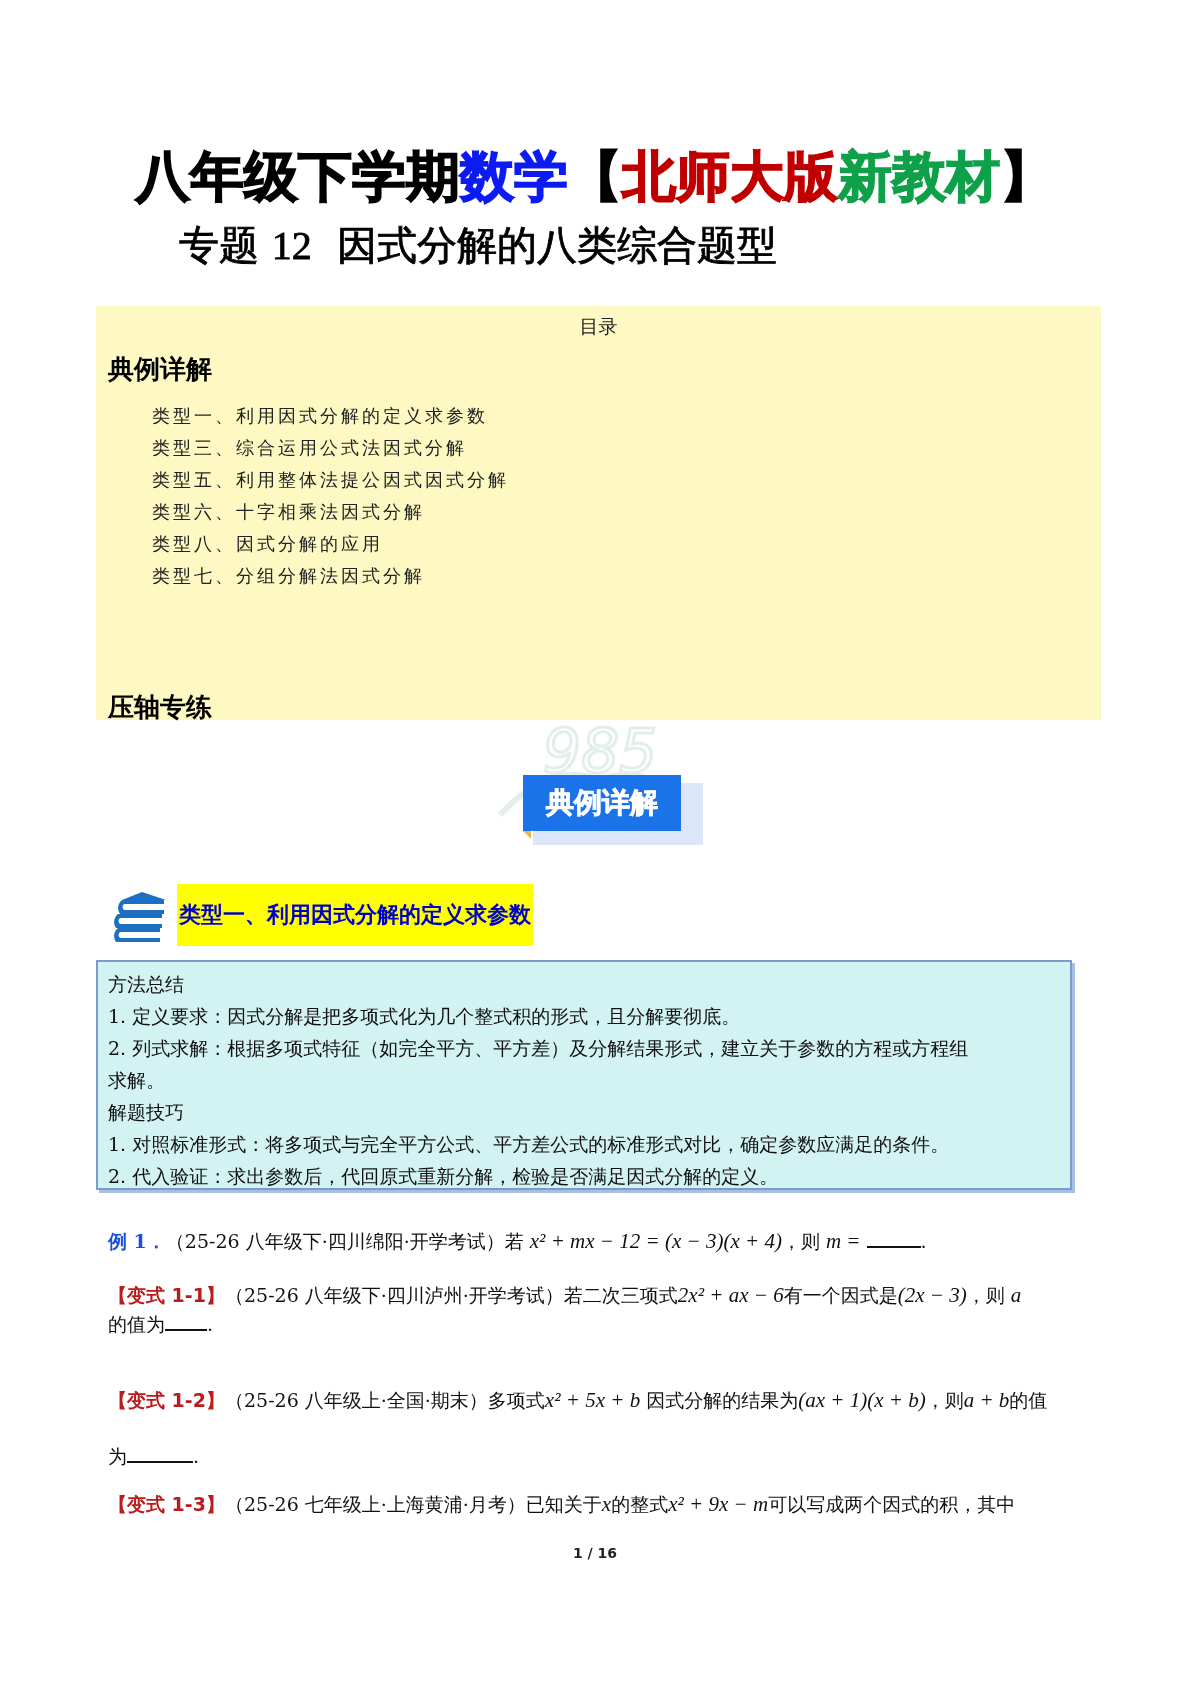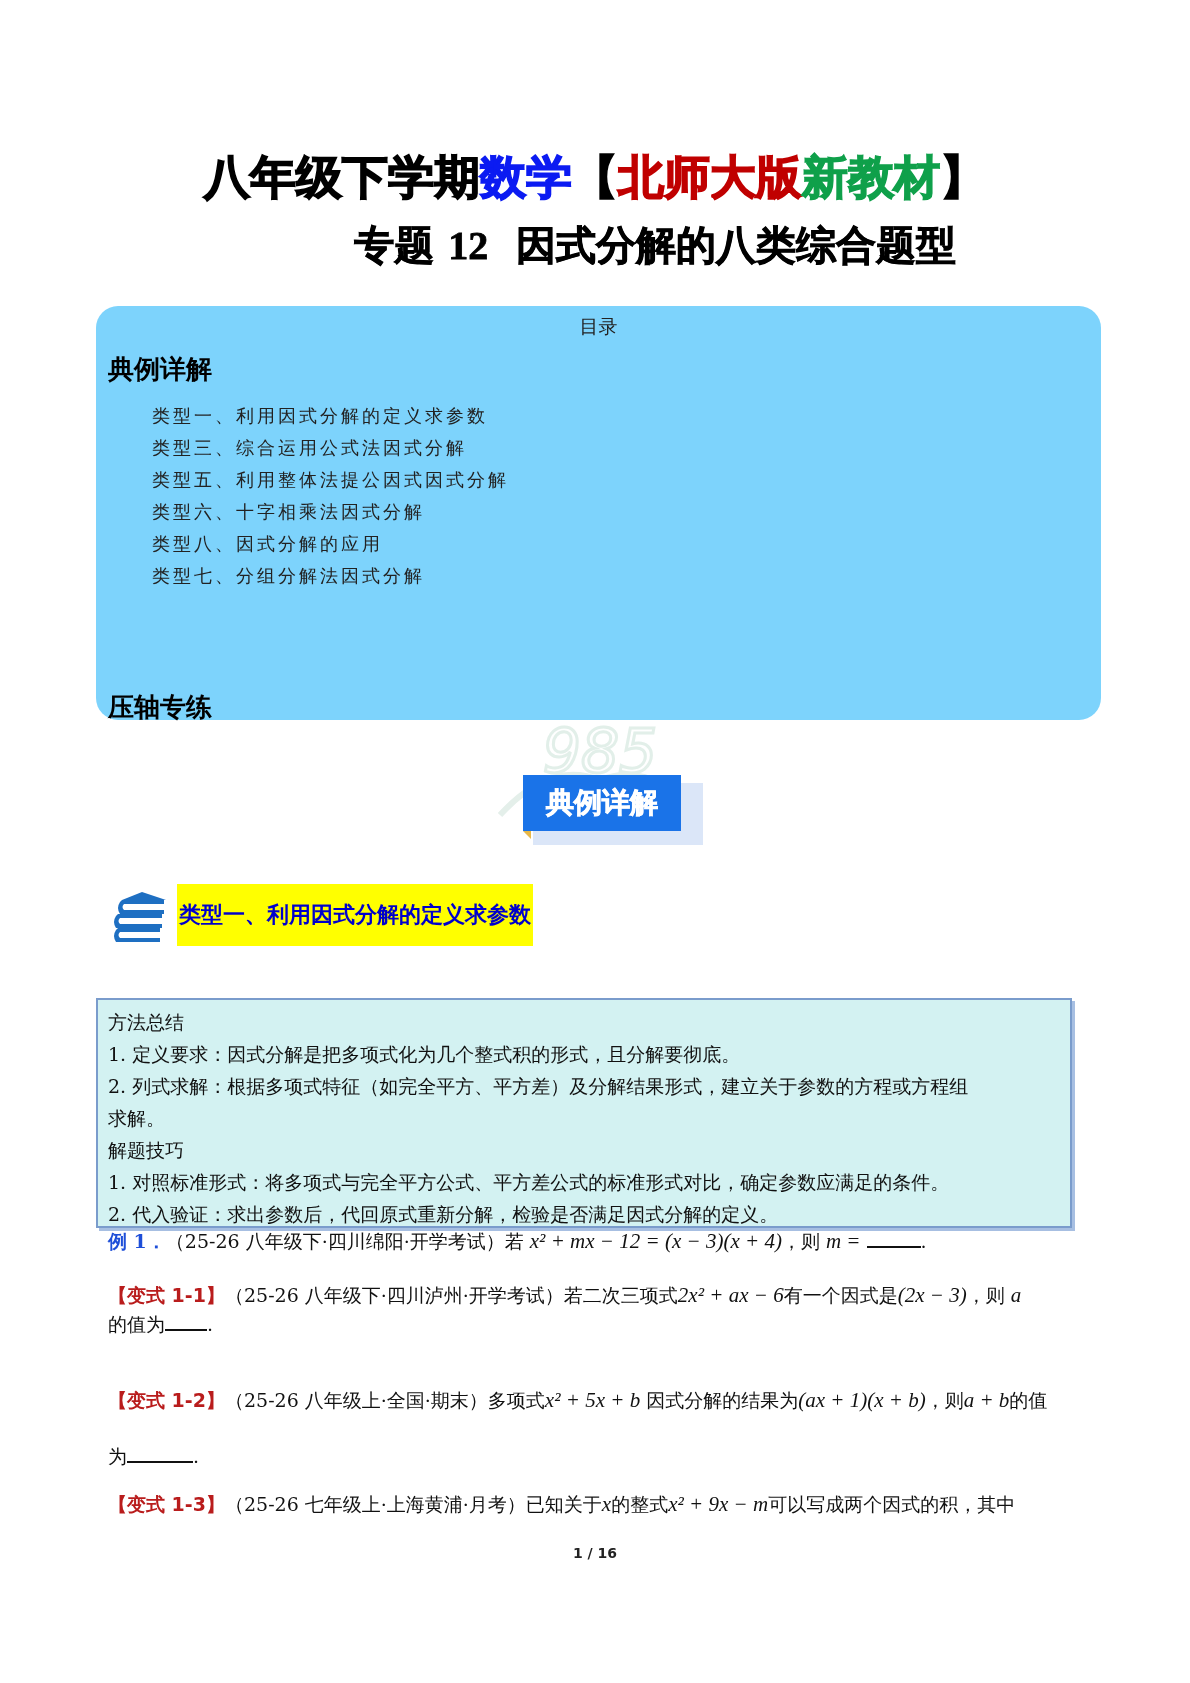--- a/index.html
+++ b/index.html
@@ -3,34 +3,34 @@
 <meta charset="utf-8">
 <style>
   html, body { margin: 0; padding: 0; background: #ffffff; }
   body { width: 1190px; height: 1683px; position: relative; overflow: hidden;
          font-family: "DejaVu Serif", "Liberation Serif", serif; color: #000; }
   .abs { position: absolute; }
 
   
   .title1 { left: 0; width: 1190px; top: 142px; text-align: center;
             font-family: "DejaVu Sans", "Liberation Sans", sans-serif;
-            font-weight: 900; font-size: 46px; letter-spacing: 0px; line-height: 70px;
+            font-weight: 900; font-size: 54px; letter-spacing: 0px; line-height: 70px;
             -webkit-text-stroke: 1.5px currentColor; }
   .title1 .blue { color: #0b1bf2; -webkit-text-stroke: 1.5px #0b1bf2; }
   .title1 .red { color: #c00000; -webkit-text-stroke: 1.5px #c00000; }
   .title1 .green { color: #0fa04a; -webkit-text-stroke: 1.5px #0fa04a; }
   .title1 .blk { color: #000; }
-  .title2 { left: 0; width: 956px; top: 218px; text-align: right;
+  .title2 { left: 0; width: 956px; top: 218px; text-align: center;
             font-family: "DejaVu Sans", "Liberation Sans", sans-serif;
-            font-weight: 700; font-size: 40px; line-height: 54px;
+            font-weight: 400; font-size: 40px; line-height: 54px;
             -webkit-text-stroke: 0.8px #000; }
   .title2 .num { font-family: "Liberation Serif", serif; }
 
   
-  .toc { left: 96px; top: 306px; width: 1005px; height: 414px; background: #7dd3fc; border-radius: 22px; }
+  .toc { left: 96px; top: 306px; width: 1005px; height: 414px; background: #fef9c3; }
   .toc-head { position: absolute; left: 0; width: 100%; top: 8px; text-align: center;
               font-family: "DejaVu Sans", "Liberation Sans", sans-serif; font-size: 19px; color: #222; }
   .toc-sec { position: absolute; left: 12px; font-family: "DejaVu Sans", "Liberation Sans", sans-serif;
              font-weight: 700; font-size: 26px; color: #000; }
   .toc-items { position: absolute; left: 56px; top: 94px; }
   .toc-item { font-family: "DejaVu Serif", "Liberation Serif", serif; font-size: 18px;
               letter-spacing: 3px; line-height: 32px; height: 32px; color: #222; cursor: pointer; }
 
   
   .wm { left: 490px; top: 720px; width: 220px; height: 130px; }
@@ -45,21 +45,21 @@
                  border-top: 8px solid #e8b84a; border-left: 8px solid transparent; }
 
   
   .sec1 { left: 110px; top: 884px; height: 62px; }
   .books { position: absolute; left: 0; top: 6px; width: 58px; height: 54px; }
   .sec1-label { position: absolute; left: 67px; top: 0; height: 62px; padding: 0 2px;
                 background: #ffff00; color: #0000cc; font-family: "DejaVu Sans", "Liberation Sans", sans-serif;
                 font-weight: 700; font-size: 22px; line-height: 62px; white-space: nowrap; }
 
   
-  .method { left: 96px; top: 998px; width: 976px; height: 230px; background: #d3f2f2;
+  .method { left: 96px; top: 960px; width: 976px; height: 230px; background: #d3f2f2;
             border: 2px solid #7a9ccc; box-shadow: 3px 3px 0 #a7bfe2; box-sizing: border-box; }
   .method-lines { position: absolute; left: 10px; top: 6px; right: 10px; }
   .mline { font-family: "DejaVu Serif", "Liberation Serif", serif; font-size: 19px; line-height: 32px;
            height: 32px; white-space: nowrap; color: #111; }
 
   
   .prob { left: 108px; font-family: "DejaVu Serif", "Liberation Serif", serif; font-size: 19px; white-space: nowrap; color: #111; }
   .tag { color: #b91c1c; font-family: "DejaVu Sans", "Liberation Sans", sans-serif; font-weight: 700; }
   .tag-ex { color: #1d4ed8; font-weight: 700; }
   .math { font-family: "Liberation Serif", "DejaVu Serif", serif; font-style: italic; font-size: 21px; }

